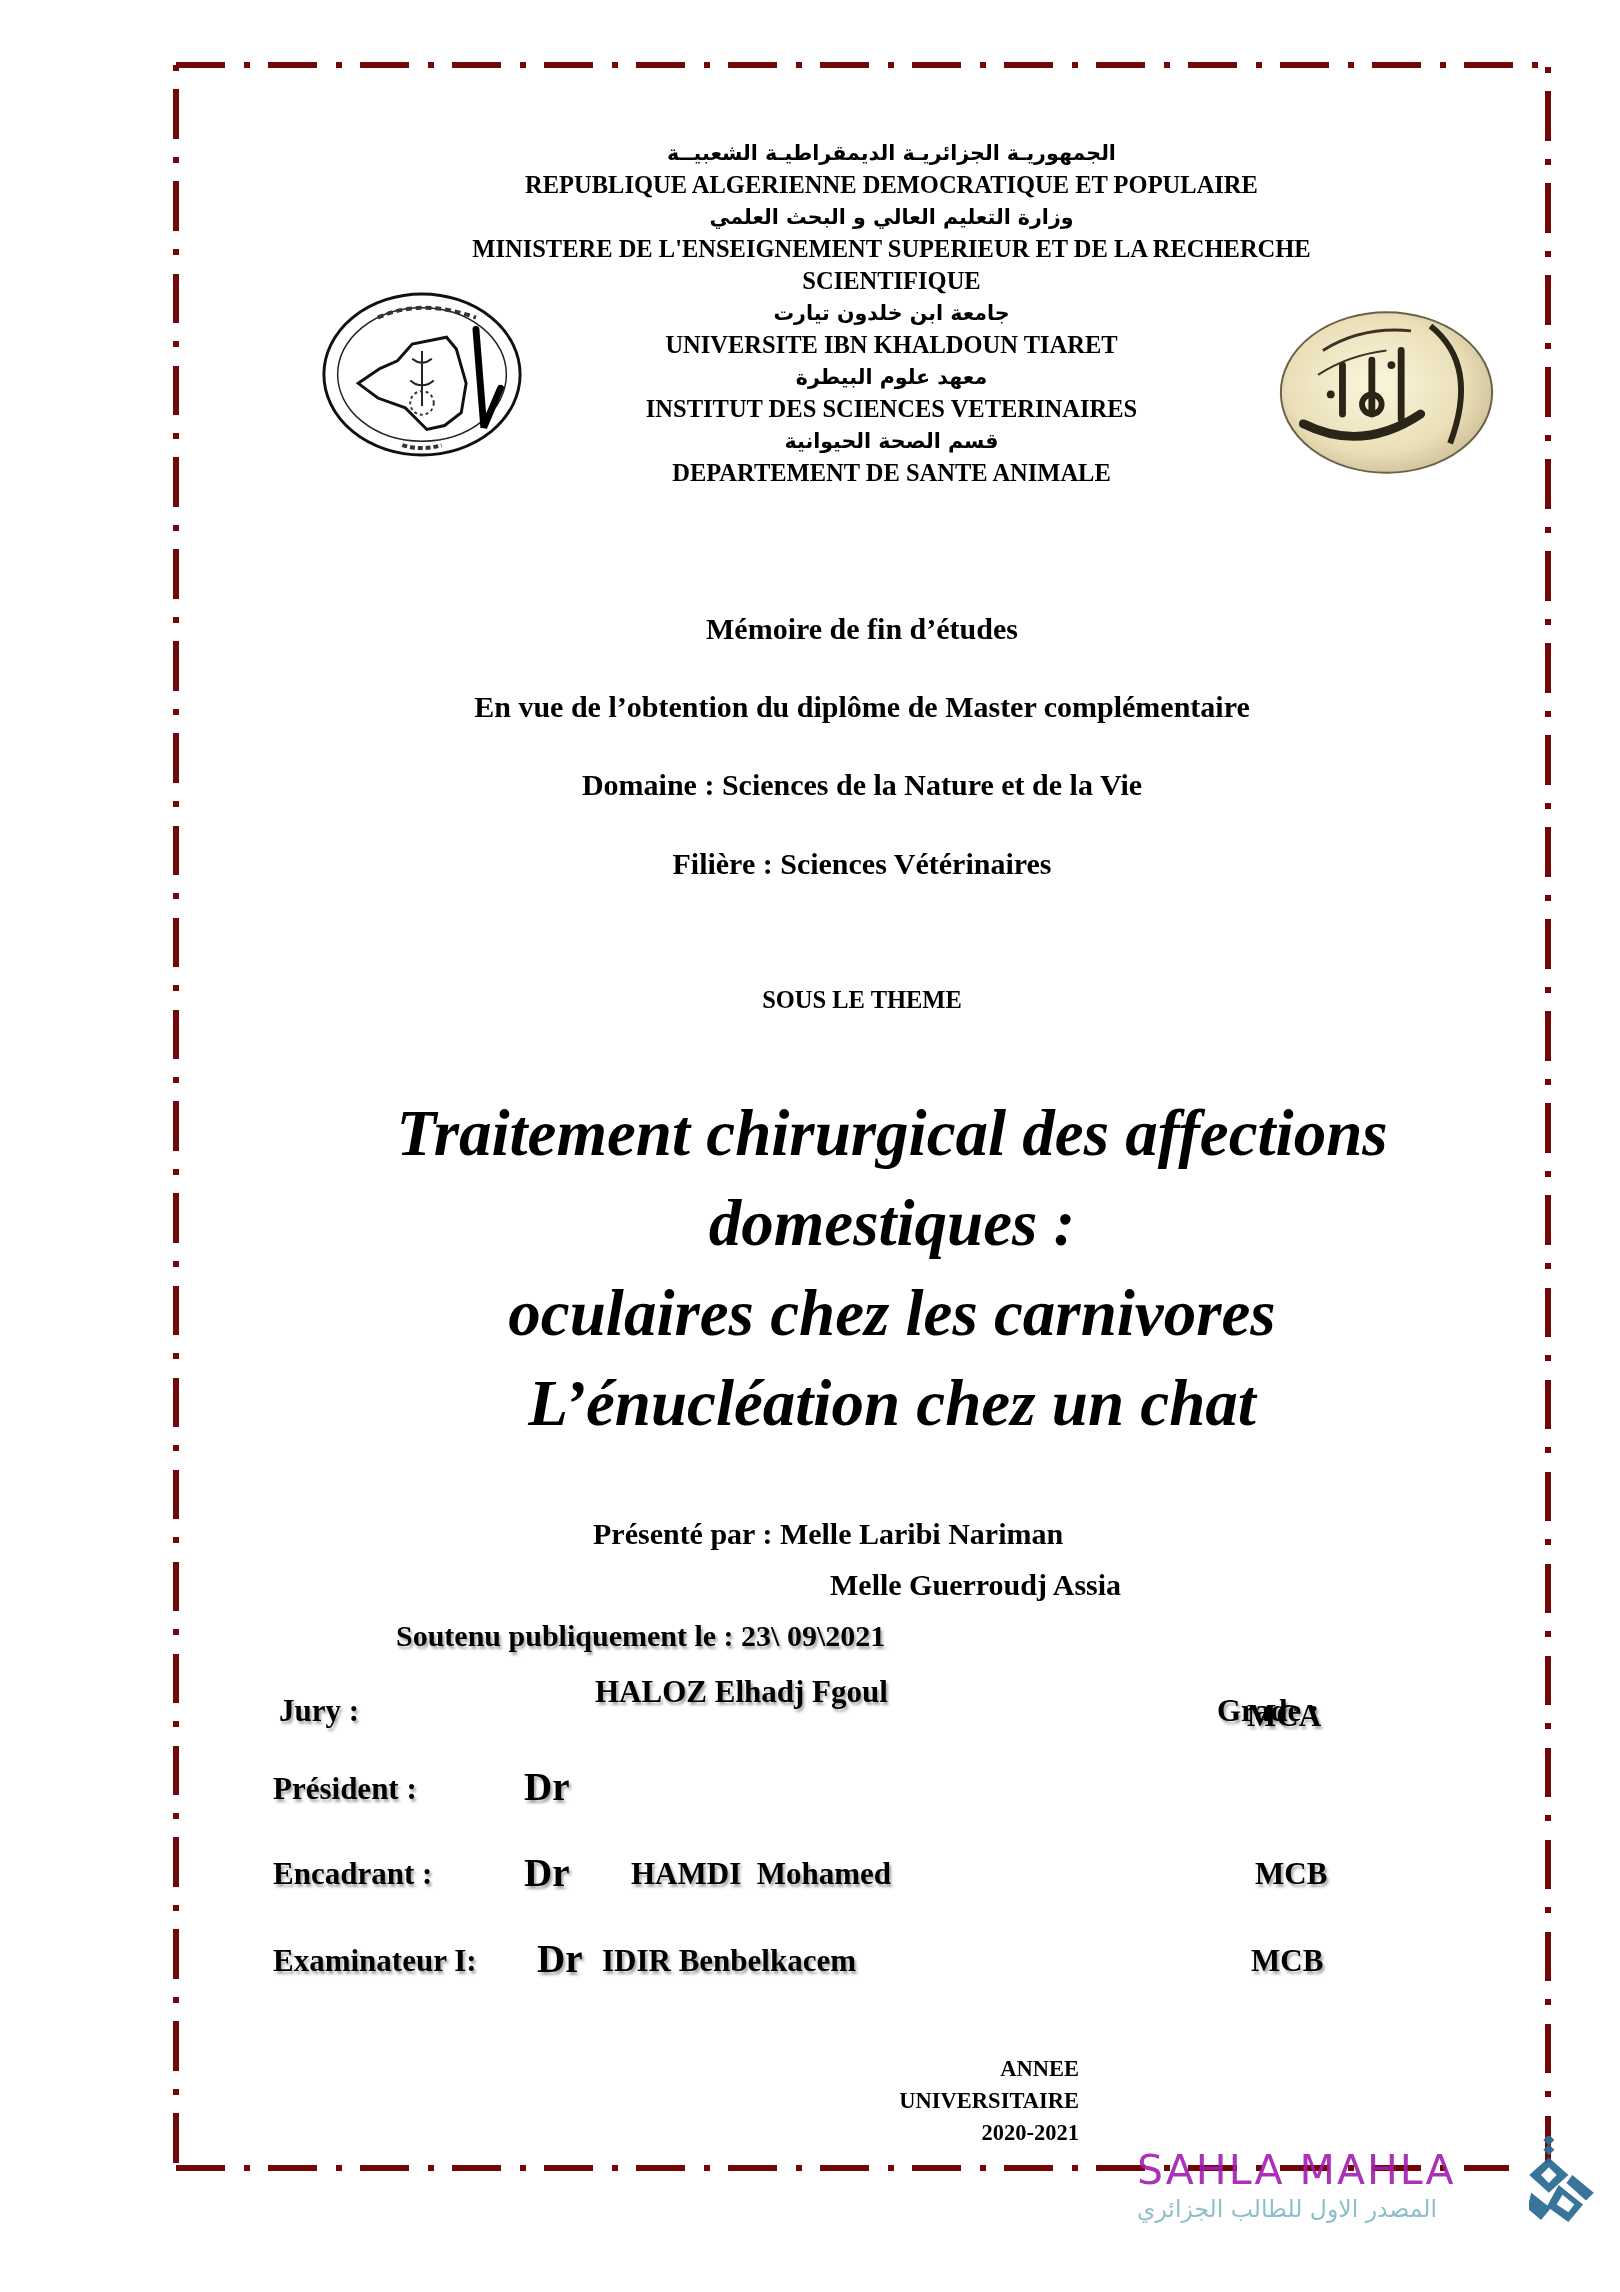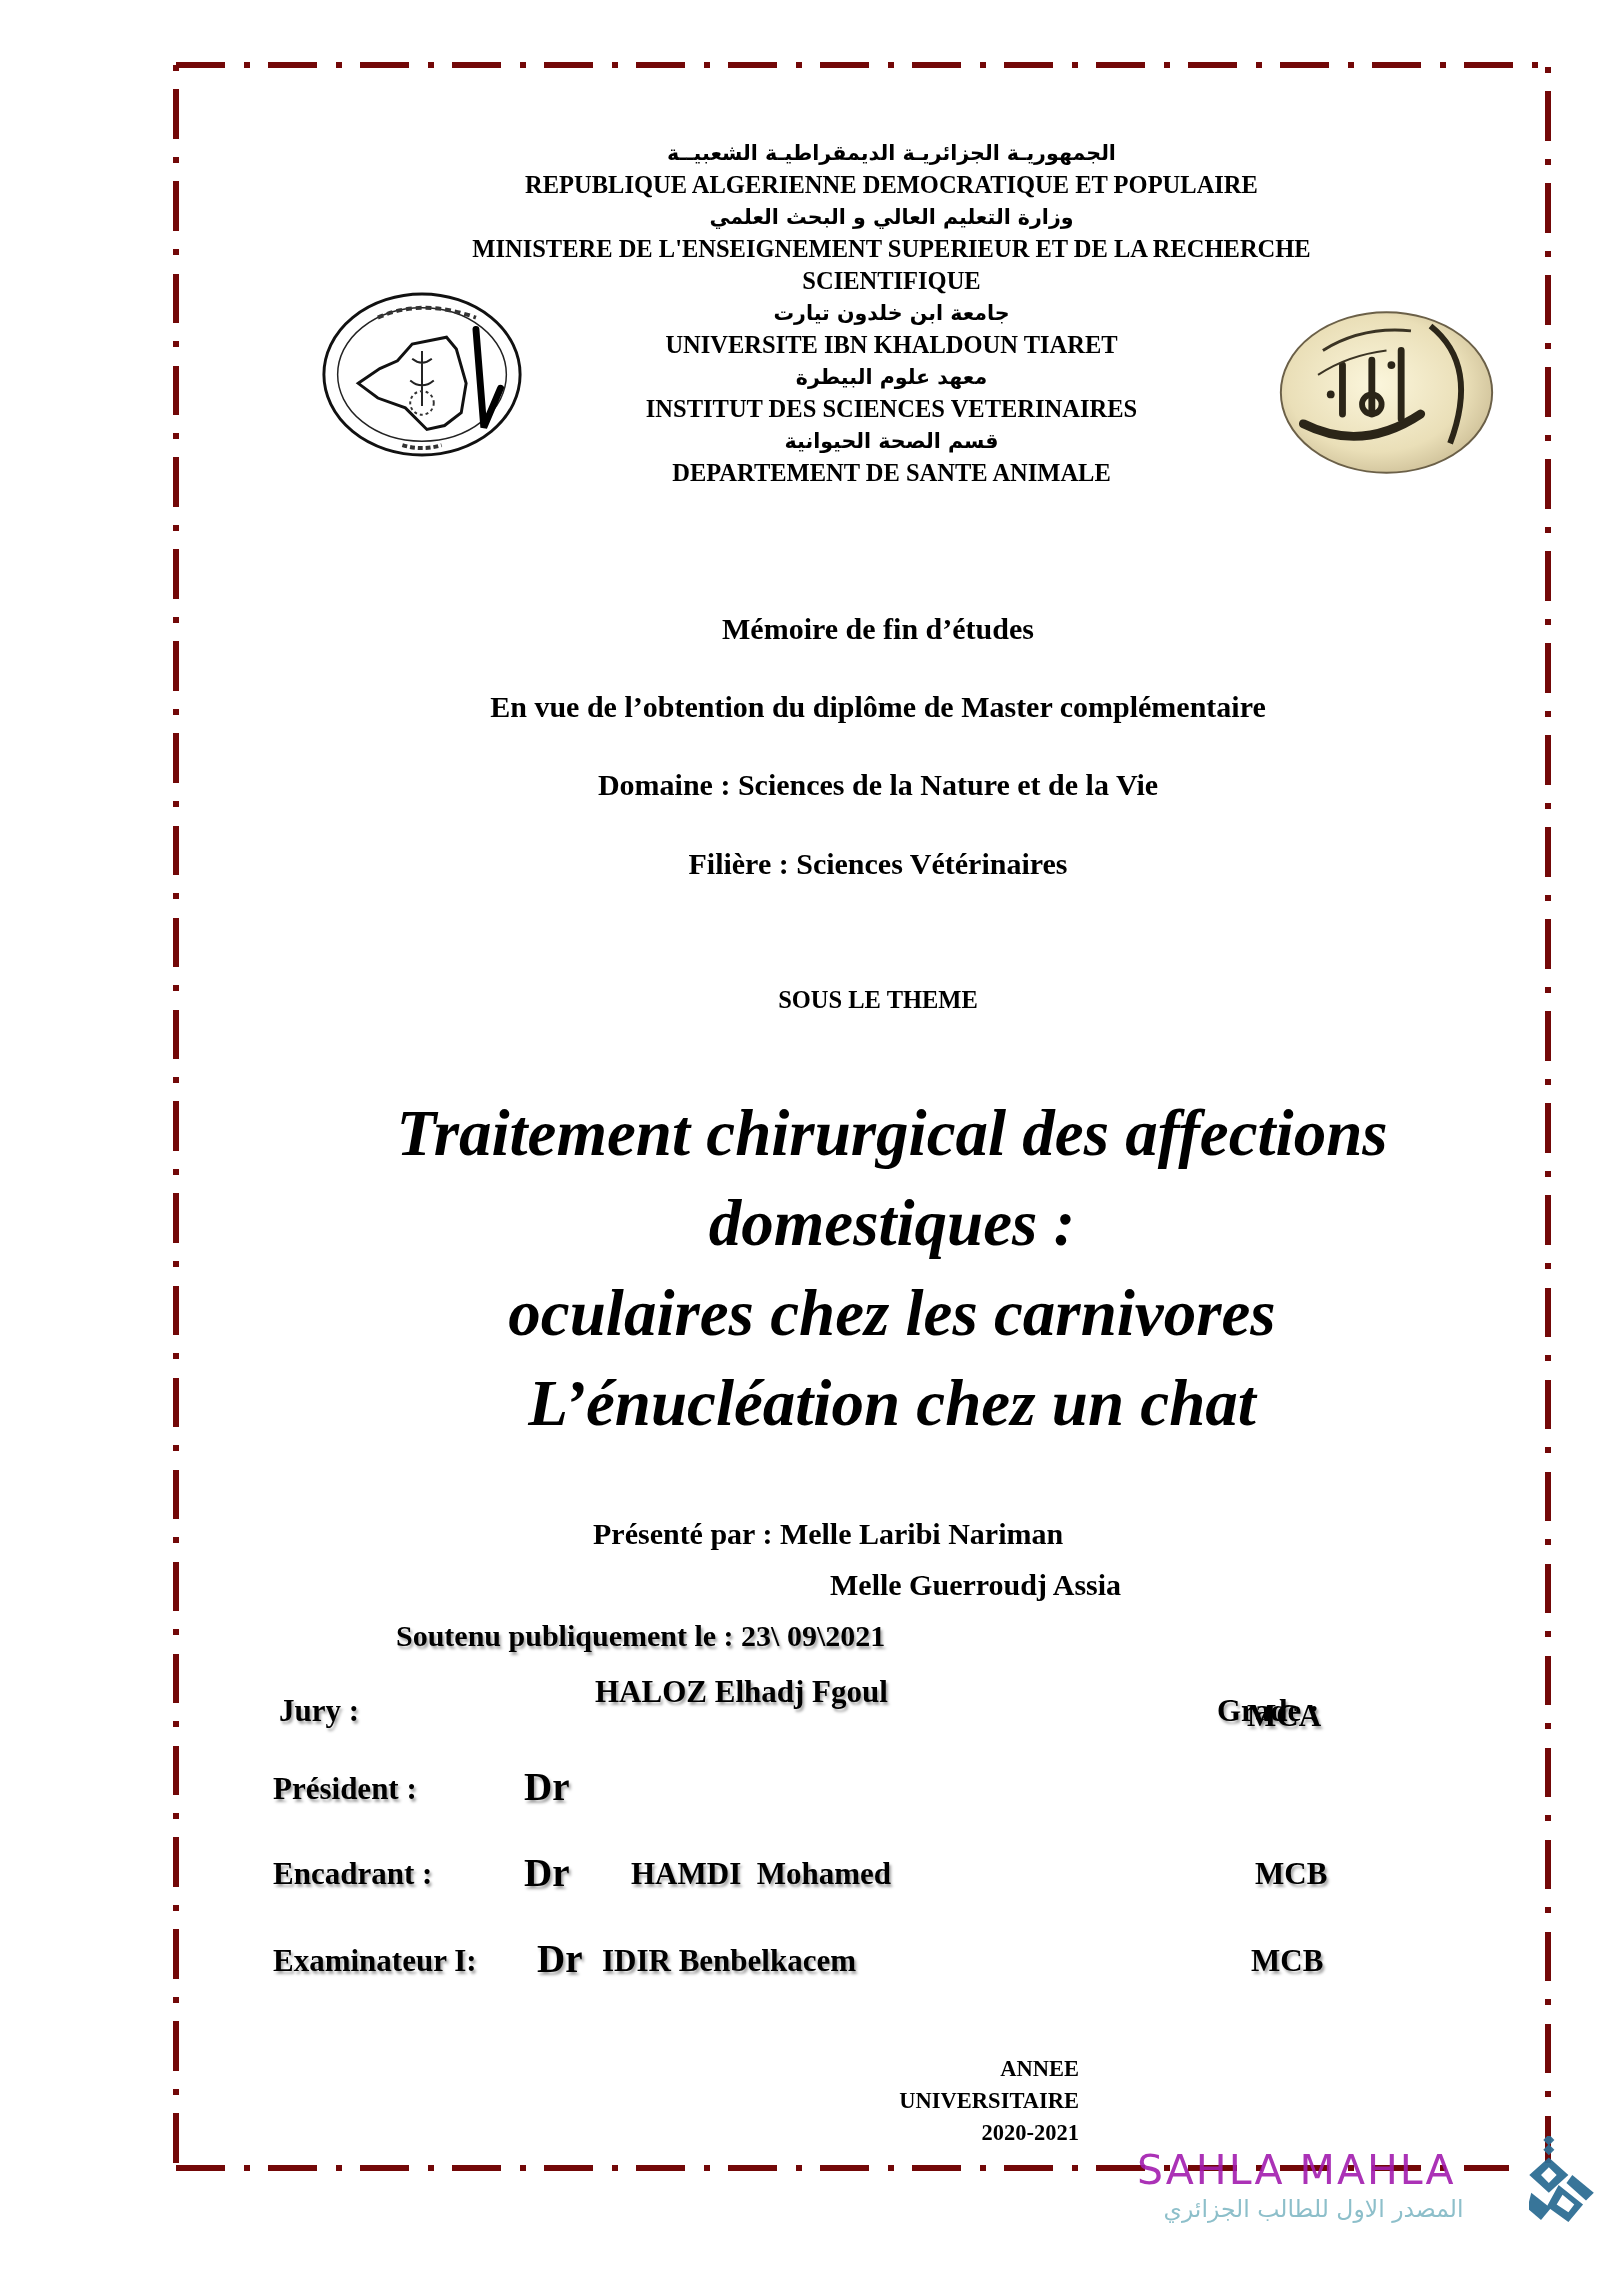--- a/index.html
+++ b/index.html
@@ -25,41 +25,41 @@
 
   .header { position: absolute; left: 372px; width: 1039px; top: 137px; text-align: center;
             font-weight: bold; font-size: 24.5px; line-height: 32px; }
   .header .ar { font-family: "DejaVu Sans", sans-serif; font-size: 20.6px; line-height: 32px; direction: rtl; }
   .header .fr { font-family: "Liberation Serif", serif; letter-spacing: 0px; }
 
   .logo { position: absolute; }
   .logo-left { left: 319px; top: 290px; width: 206px; height: 169px; }
   .logo-right { left: 1274px; top: 306px; width: 225px; height: 172px; }
 
-  .center-block { position: absolute; left: 192px; width: 1372px; text-align: center; font-weight: bold; }
+  .center-block { position: absolute; left: 176px; width: 1372px; text-align: center; font-weight: bold; }
   .line-md { font-size: 30px; }
 
   .title { position: absolute; left: 294px; width: 1196px; top: 1088px; text-align: center;
            font-style: italic; font-weight: bold; font-size: 65px; line-height: 90px; }
 
   .presenter { position: absolute; font-weight: bold; font-size: 30px; }
   .shadow { text-shadow: 2px 2.9px 2.9px rgba(0,0,0,0.35); }
 
   .jury-label { position: absolute; font-weight: bold; font-size: 31px; }
   .jury-dr { font-size: 39px; }
   .jury-name { position: absolute; font-weight: bold; font-size: 31px; white-space: pre; }
 
   .year { position: absolute; left: 667px; width: 412px; top: 2053px; text-align: right;
           font-weight: bold; font-size: 22.5px; line-height: 32px; }
 
   .watermark { position: absolute; left: 1137px; top: 2142px; width: 412px; height: 98px; }
   .wm-title { position: absolute; left: 0; top: 3.9px; font-family: "DejaVu Sans", sans-serif;
               font-size: 41px; letter-spacing: 2px; color: #a21caf; opacity: 0.9; }
   .wm-sub { position: absolute; left: 0px; top: 53px; font-family: "DejaVu Sans", sans-serif;
-            font-size: 23.5px; color: #8dbfca; direction: rtl; width: 353px; text-align: center; }
+            font-size: 23.5px; color: #8dbfca; direction: rtl; width: 353px; text-align: left; }
   .wm-logo { position: absolute; left: 392px; top: -5.9px; }
 </style>
 </head>
 <body style="--bc:#730808;">
 
 <div class="border-h border-top"></div>
 <div class="border-v border-left"></div>
 <div class="border-v border-right"></div>
 <div class="border-h border-bottom"></div>
 

